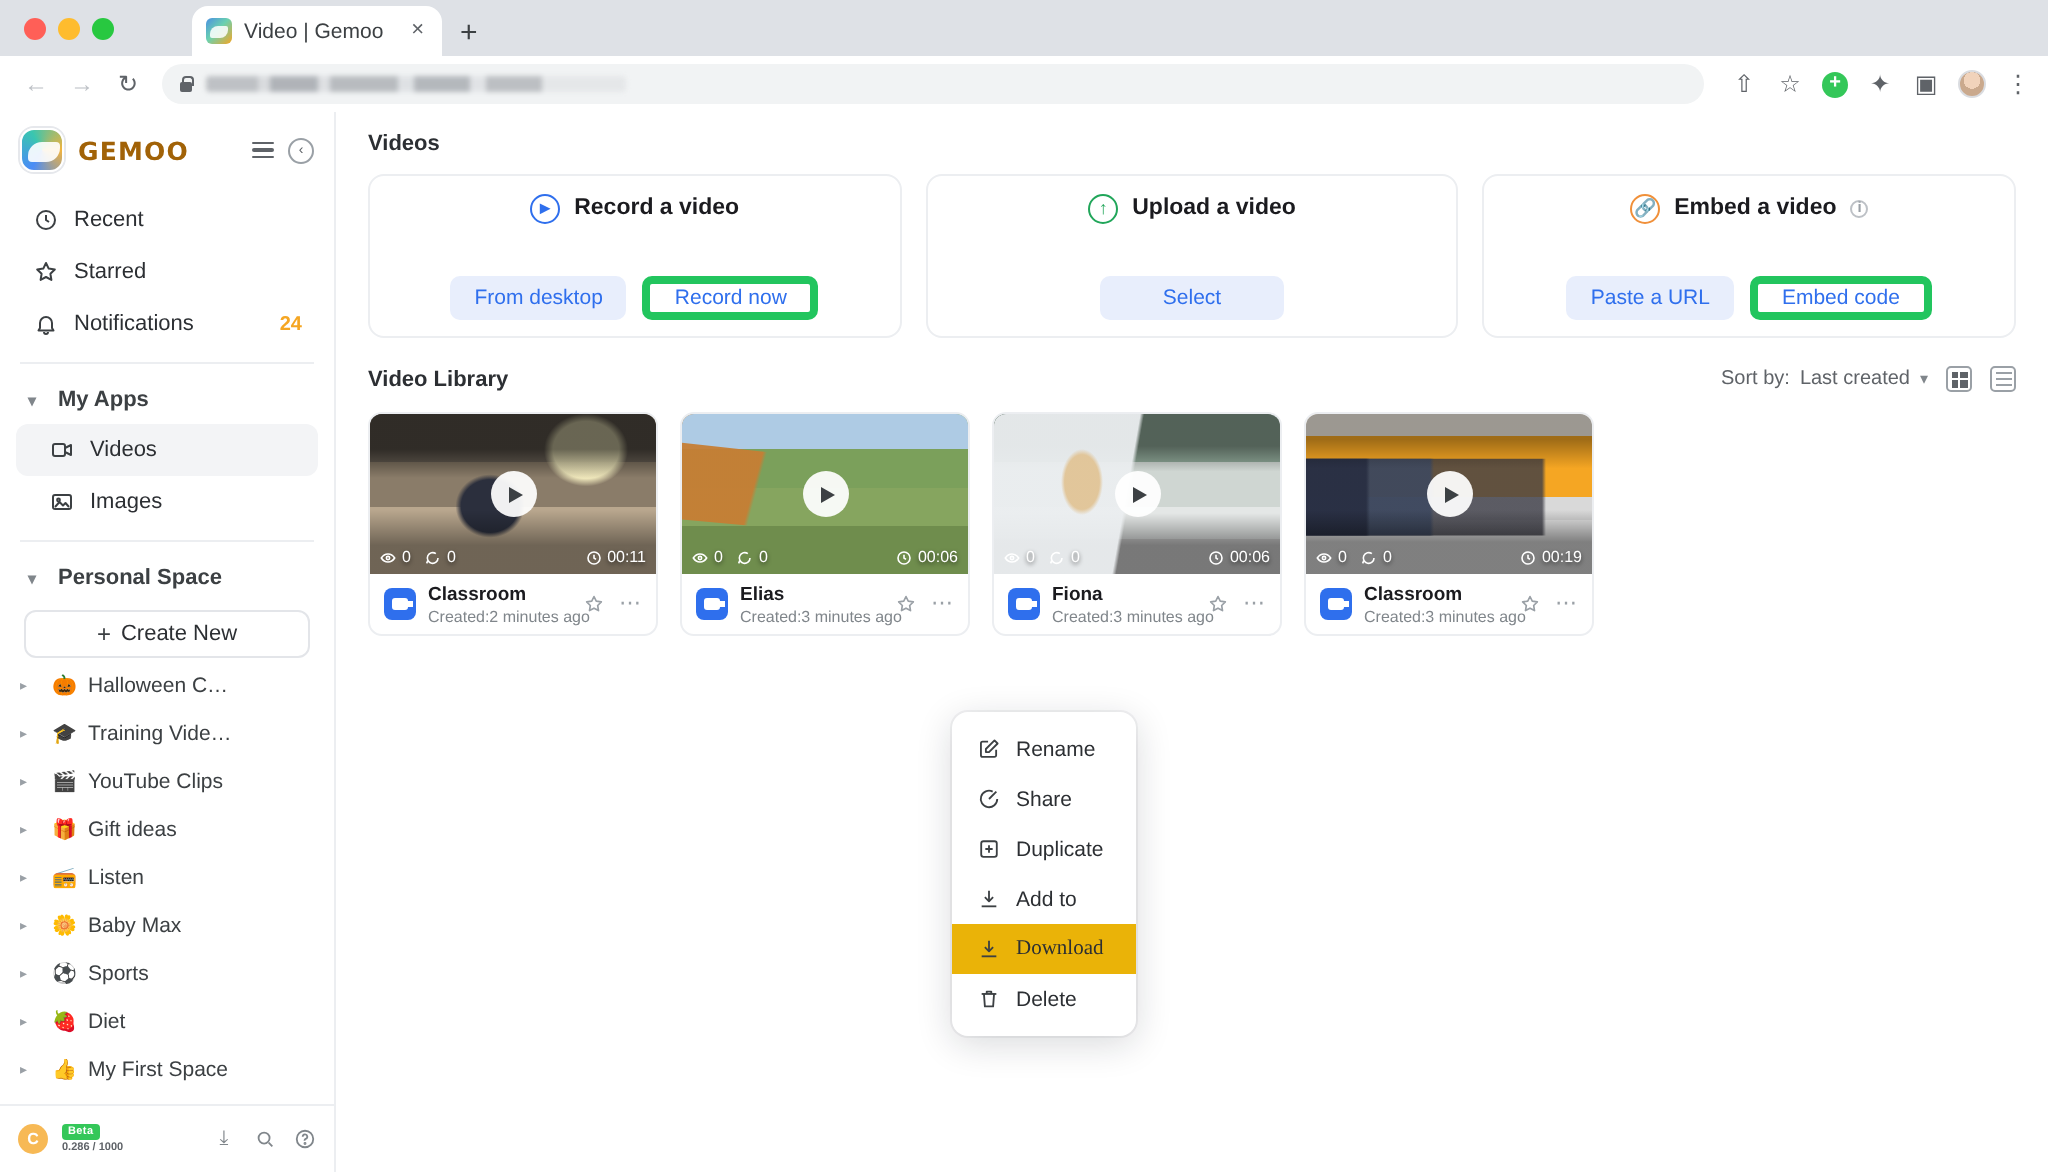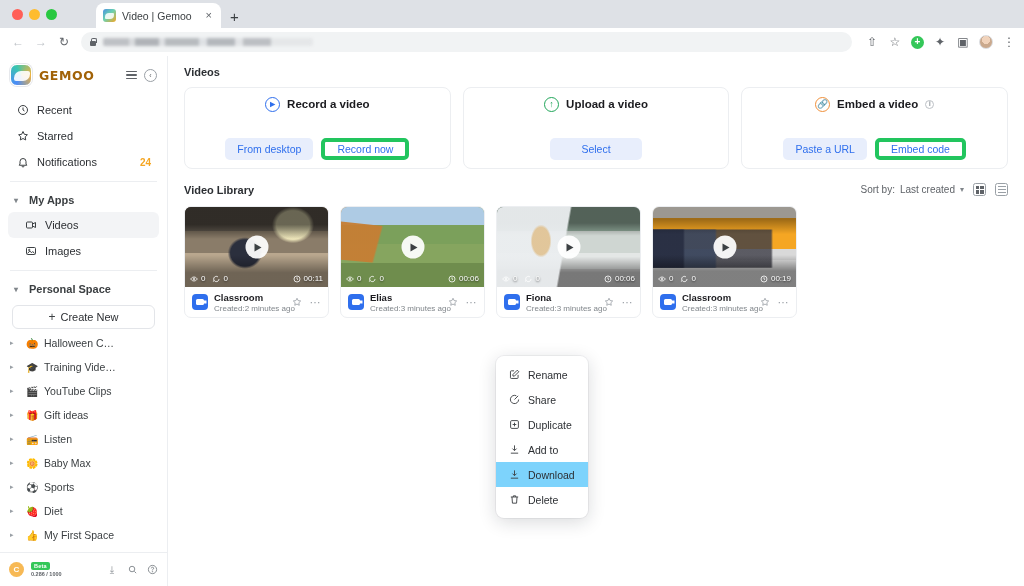--- a/index.html
+++ b/index.html
@@ -197,29 +197,29 @@
     box-shadow:4px 0 0 -1.5px #fff; }
   .vmeta { display:flex; flex-direction:column; gap:1px; min-width:0; flex:1; }
   .vname { font-size:9.5px; color:#1b1b1f; font-weight:700; white-space:nowrap; overflow:hidden; text-overflow:ellipsis;}
   .vtime { font-size:8px; color:#80868b; white-space:nowrap; }
   .vacts { display:flex; align-items:center; gap:7px; color:#9aa0a6; font-size:10px; margin-left:auto;}
   .star-ic { width:11px; height:11px; display:flex; align-items:center; justify-content:center; font-size:10px; }
   .dots-ic { letter-spacing:.5px; font-size:11px; line-height:1; }
 
   
   .ctx {
-    position:absolute; left:328px; top:300px; width:92px; background:#ffffff;
+    position:absolute; left:308px; top:300px; width:92px; background:#ffffff;
     border-radius:8px; box-shadow:0 4px 18px rgba(16,24,40,.16), 0 0 0 1px rgba(16,24,40,.05);
     padding:6px 0; z-index:40;
   }
   .ctx-item {
     height:25px; display:flex; align-items:center; gap:8px; padding:0 12px;
     font-size:10.5px; color:#2c2f33;
   }
-  .ctx-item.hl { background:#7dd3fc; }
+  .ctx-item.hl { background:#eab308;font-family:Liberation Serif, serif; }
   .ctx-ic { width:12px; height:12px; flex:0 0 12px; display:flex; align-items:center; justify-content:center; color:#3c4043; }
 
   svg { display:block; }
 </style>
 </head>
 <body>
 
 <div class="browser">
 
   <div class="tabstrip">

